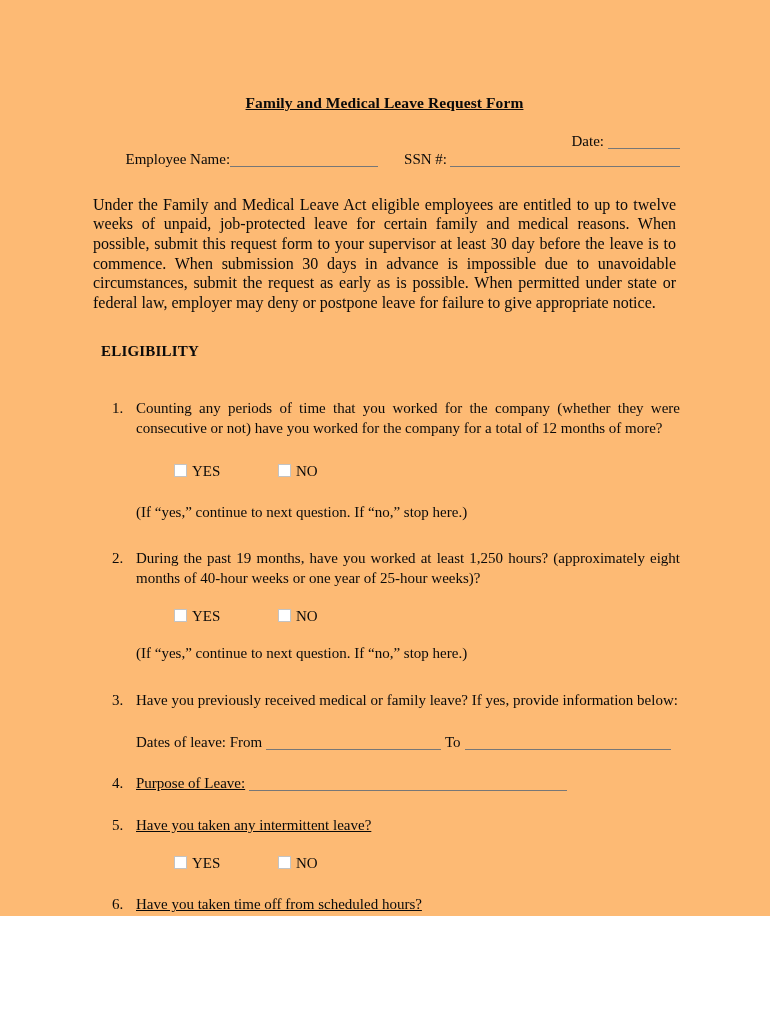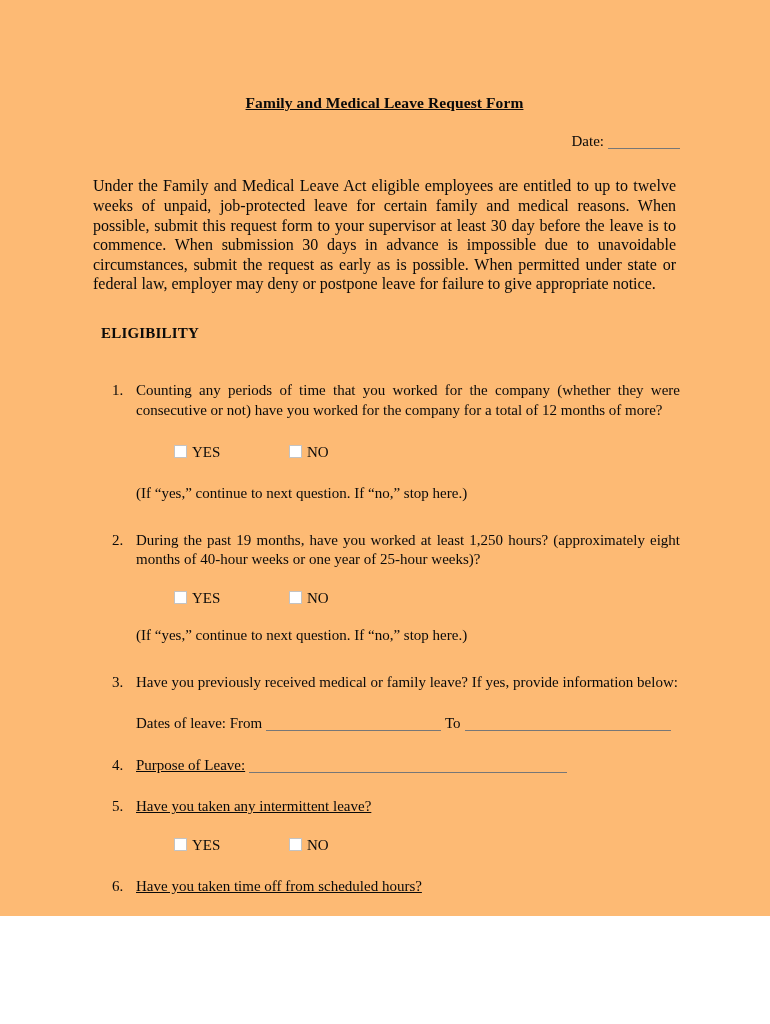--- a/index.html
+++ b/index.html
@@ -114,21 +114,21 @@
     height: 20px;
     font-size: 15px;
     line-height: 20px;
   }
   .choice {
     position: absolute;
     top: 0;
     white-space: nowrap;
   }
   .choice-yes { left: 49px; padding-left: 36px; }
-  .choice-no  { left: 200px; text-align: center; }
+  .choice-no  { left: 189px; text-align: center; }
   .cbox {
     display: inline-block;
     width: 11px;
     height: 11px;
     border: 1px solid #c3c3c3;
     background: #ffffff;
     vertical-align: -1px;
     margin-right: 5px;
   }
 
@@ -165,20 +165,23 @@
   <div class="content">
 
     <h1 class="doc-title">Family and Medical Leave Request Form</h1>
 
     <div class="header-block">
 
       <span class="hdr-line">
         <span>Date:</span><span class="rule rule-date"></span>
       </span>
 
+      <span class="hdr-line">
+        <span>Employee Name:</span><span class="rule rule-empname"></span><span class="gap-ssn"></span><span>SSN #:</span><span class="rule rule-ssn"></span>
+      </span>
 
 
     </div>
 
     <p class="intro">Under the Family and Medical Leave Act eligible employees are entitled to up to twelve weeks of unpaid, job-protected leave for certain family and medical reasons.  When possible, submit this request form to your supervisor at least 30 day before the leave is to commence.  When submission 30 days in advance is impossible due to unavoidable circumstances, submit the request as early as is possible.  When permitted under state or federal law, employer may deny or postpone leave for failure to give appropriate notice.</p>
 
     <p class="section-head">ELIGIBILITY</p>
 
     <div class="qlist">
 

